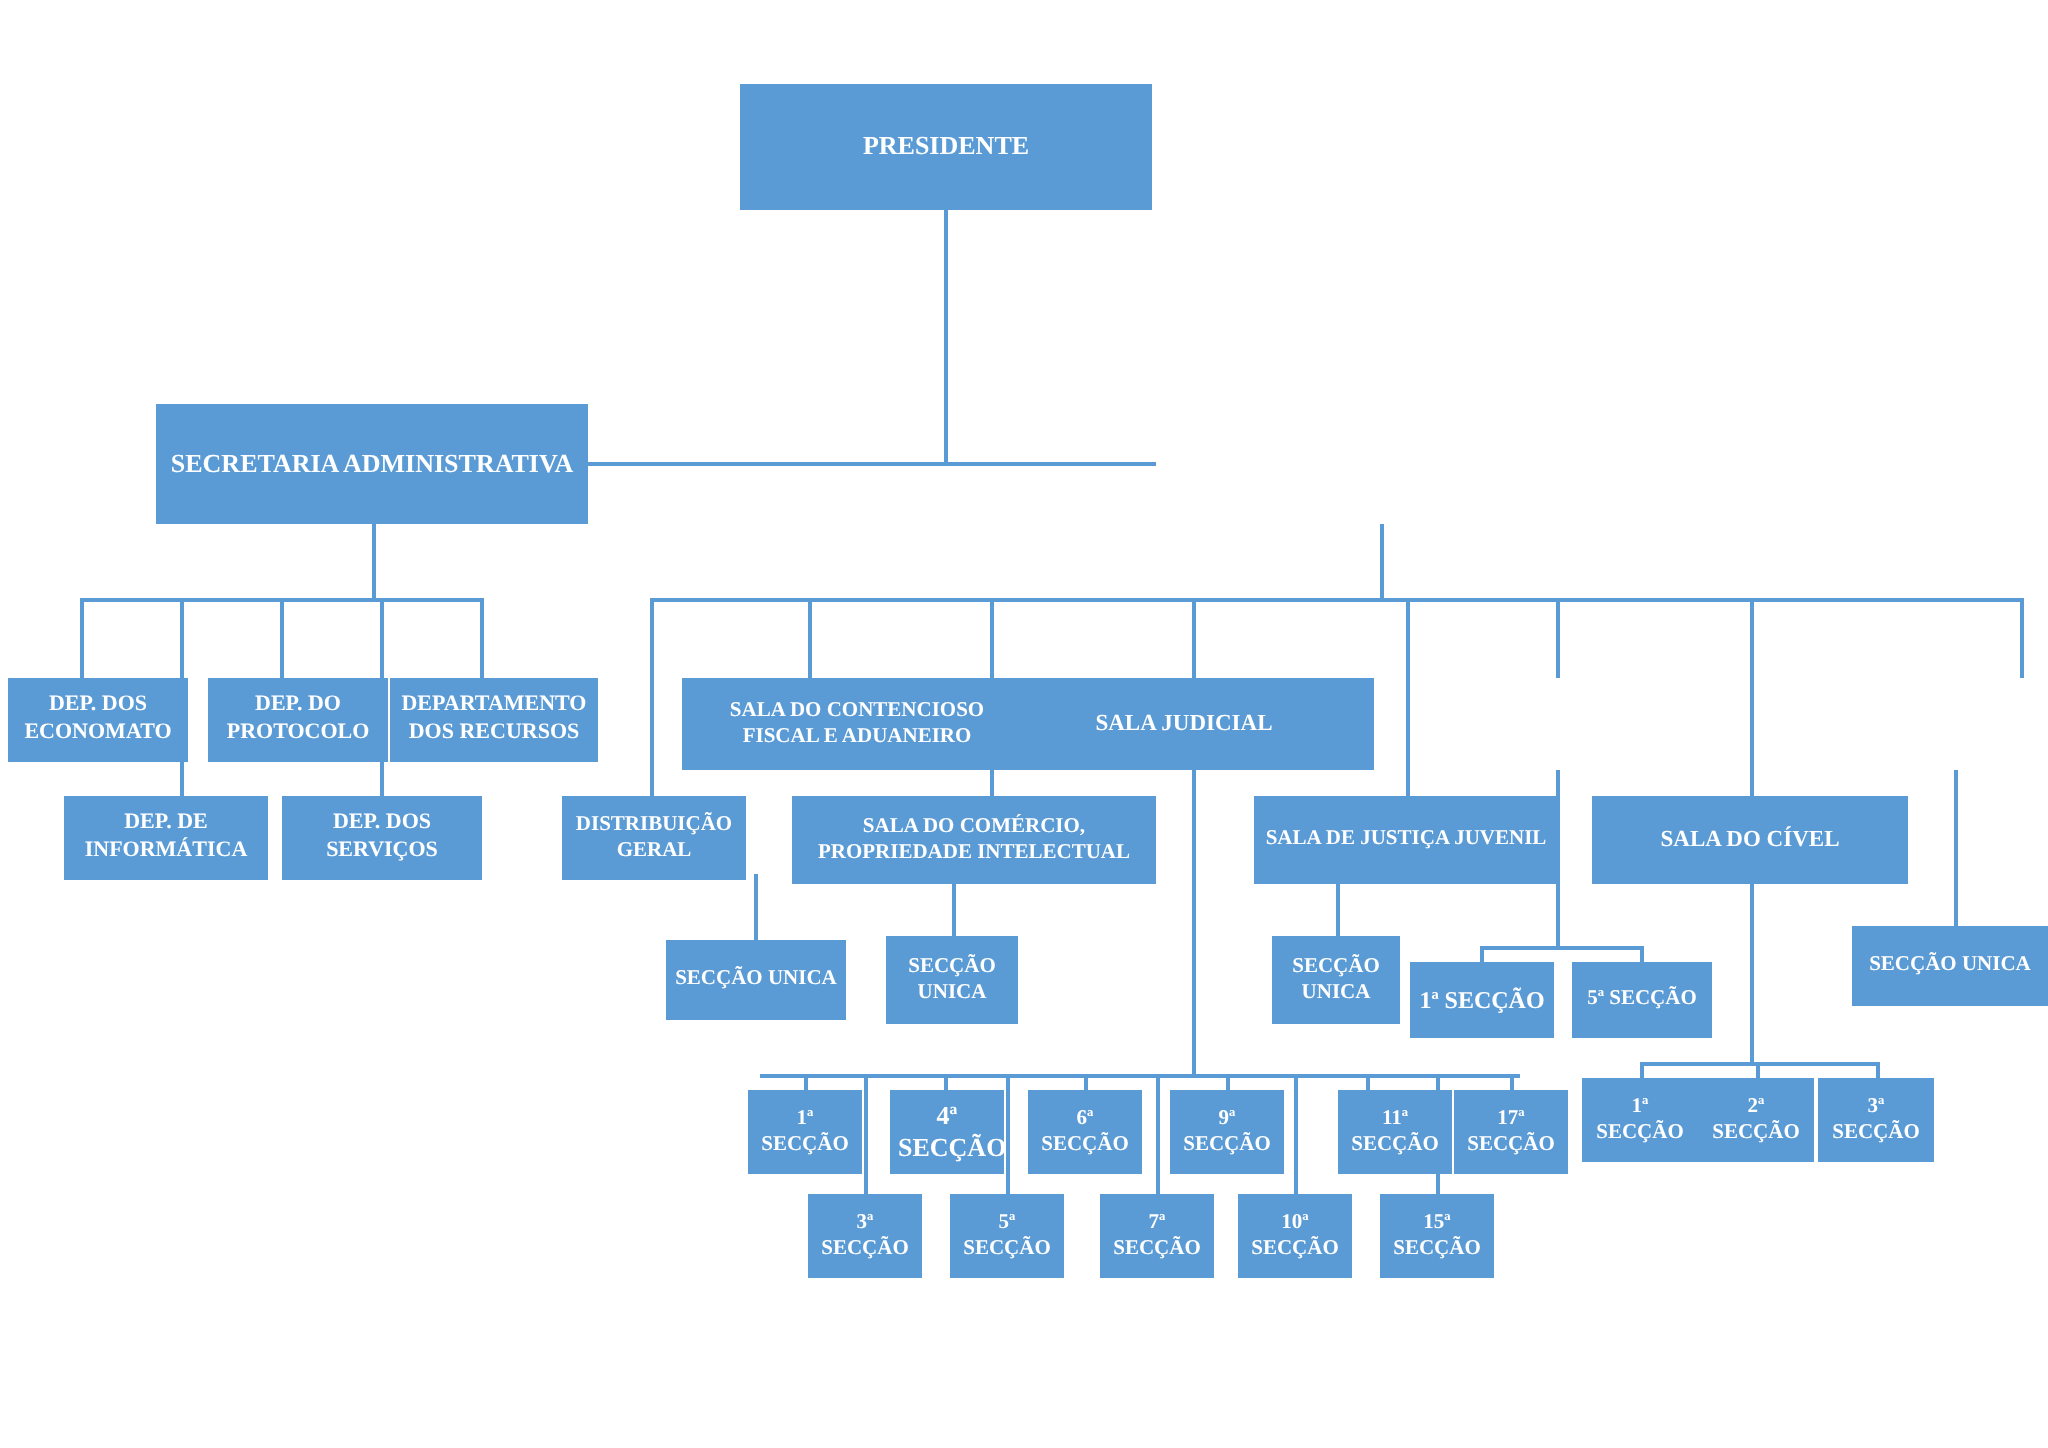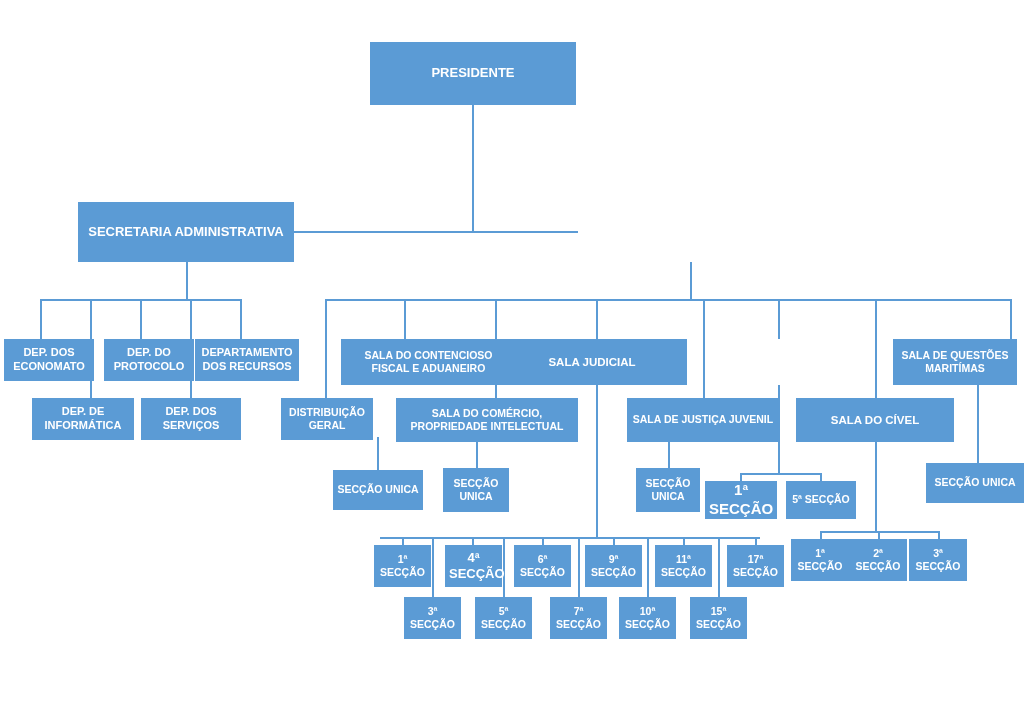--- a/index.html
+++ b/index.html
@@ -5,21 +5,21 @@
   html, body {
     margin: 0;
     padding: 0;
     background: #ffffff;
   }
   #canvas {
     position: relative;
     width: 1024px;
     height: 724px;
     background: #ffffff;
-    font-family: Liberation Sans, sans-serif;
+    font-family: Liberation Serif, serif;
     overflow: hidden;
   }
   .node {
     position: absolute;
     background: #5B9BD5;
     color: #ffffff;
     font-weight: bold;
     display: flex;
     align-items: center;
     justify-content: center;
@@ -148,26 +148,20 @@
       <span>SALA DO CONTENCIOSO</span>
       <span>FISCAL E ADUANEIRO</span>
     </span>
   </div>
 
   <div class="node" style="left:497px; top:339px; width:190px; height:46px; font-size:11.5px;">
     <span>SALA JUDICIAL</span>
   </div>
 
 
-  <div class="node" style="left:893px; top:339px; width:124px; height:46px; font-size:10.5px;">
-    <span>
-      <span>SALA DE QUESTÕES</span>
-      <span>MARITÍMAS</span>
-    </span>
-  </div>
 
   <div class="node" style="left:281px; top:398px; width:92px; height:42px; font-size:10.5px;">
     <span>
       <span>DISTRIBUIÇÃO</span>
       <span>GERAL</span>
     </span>
   </div>
 
   <div class="node" style="left:396px; top:398px; width:182px; height:44px; font-size:10.5px;">
     <span>
@@ -199,21 +193,21 @@
     <span>
       <span>SECÇÃO</span>
       <span>UNICA</span>
     </span>
   </div>
 
   <div class="node" style="left:926px; top:463px; width:98px; height:40px; font-size:10.5px;">
     <span>SECÇÃO UNICA</span>
   </div>
 
-  <div class="node" style="left:705px; top:481px; width:72px; height:38px; font-size:15px;">
+  <div class="node" style="left:705px; top:481px; width:72px; height:38px; font-size:12px;">
     <span>1ª SECÇÃO</span>
   </div>
 
   <div class="node" style="left:786px; top:481px; width:70px; height:38px; font-size:10.5px;">
     <span>5ª SECÇÃO</span>
   </div>
 
   <div class="node" style="left:791px; top:539px; width:58px; height:42px; font-size:10.5px;">
     <span>
       <span>1ª</span>
@@ -256,21 +250,21 @@
     </span>
   </div>
 
   <div class="node" style="left:585px; top:545px; width:57px; height:42px; font-size:10.5px;">
     <span>
       <span>9ª</span>
       <span>SECÇÃO</span>
     </span>
   </div>
 
-  <div class="node" style="left:655px; top:545px; width:57px; height:42px; font-size:10.5px;">
+  <div class="node" style="left:669px; top:545px; width:57px; height:42px; font-size:10.5px;">
     <span>
       <span>11ª</span>
       <span>SECÇÃO</span>
     </span>
   </div>
 
   <div class="node" style="left:727px; top:545px; width:57px; height:42px; font-size:10.5px;">
     <span>
       <span>17ª</span>
       <span>SECÇÃO</span>

